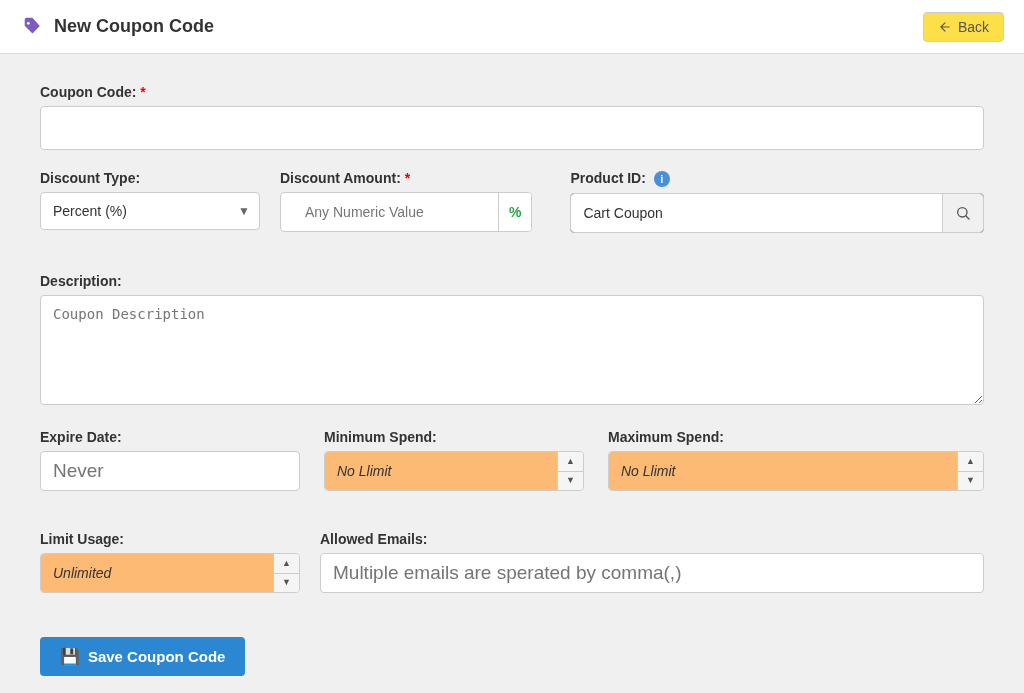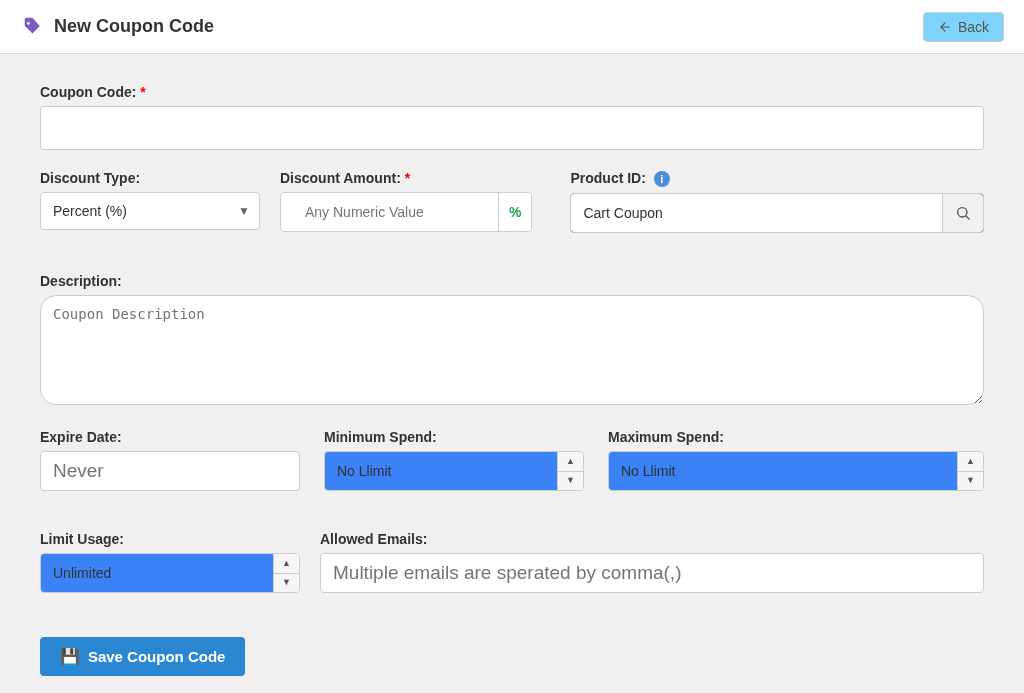--- a/index.html
+++ b/index.html
@@ -40,21 +40,21 @@
       font-size: 18px;
       font-weight: 600;
       color: #333;
     }
     .back-button {
       display: flex;
       align-items: center;
       gap: 6px;
       padding: 6px 14px;
       border: 1px solid #ccc;
-      background: #7dd3fc;
+      background: #fde047;
       border-radius: 4px;
       cursor: pointer;
       font-size: 14px;
       color: #555;
     }
     .content {
       padding: 30px 40px;
       flex: 1;
     }
     .form-section {
@@ -189,21 +189,21 @@
       display: flex;
       align-items: center;
       justify-content: center;
       color: #555;
     }
     .description-field {
       width: 100%;
       height: 110px;
       padding: 10px 12px;
       border: 1px solid #ccc;
-      border-radius: 16px;
+      border-radius: 4px;
       font-size: 14px;
       color: #aaa;
       resize: vertical;
       outline: none;
       background: #fff;
     }
     .row-3col-bottom {
       display: flex;
       gap: 24px;
       margin-bottom: 20px;
@@ -220,21 +220,22 @@
       overflow: hidden;
     }
     .stepper-input {
       flex: 1;
       border: none;
       padding: 8px 12px;
       font-size: 14px;
       color: #333;
       outline: none;
       height: 38px;
-      background: #3b82f6;
+      background: #fdba74;
+      font-style: italic;
     }
     .stepper-buttons {
       display: flex;
       flex-direction: column;
       border-left: 1px solid #ccc;
       height: 38px;
     }
     .stepper-btn {
       flex: 1;
       background: #f5f5f5;

